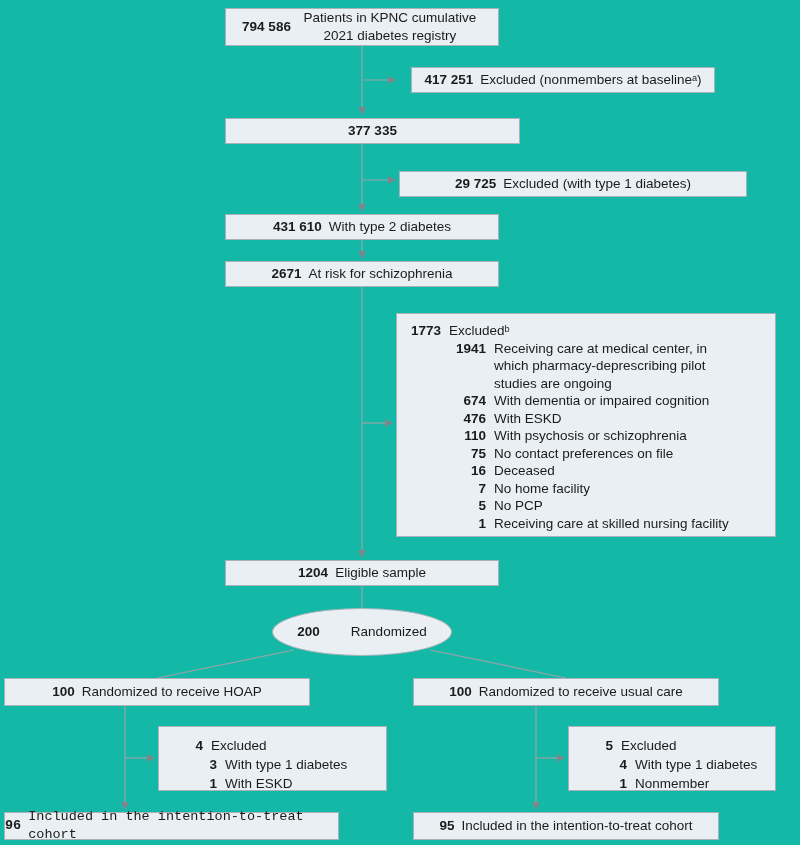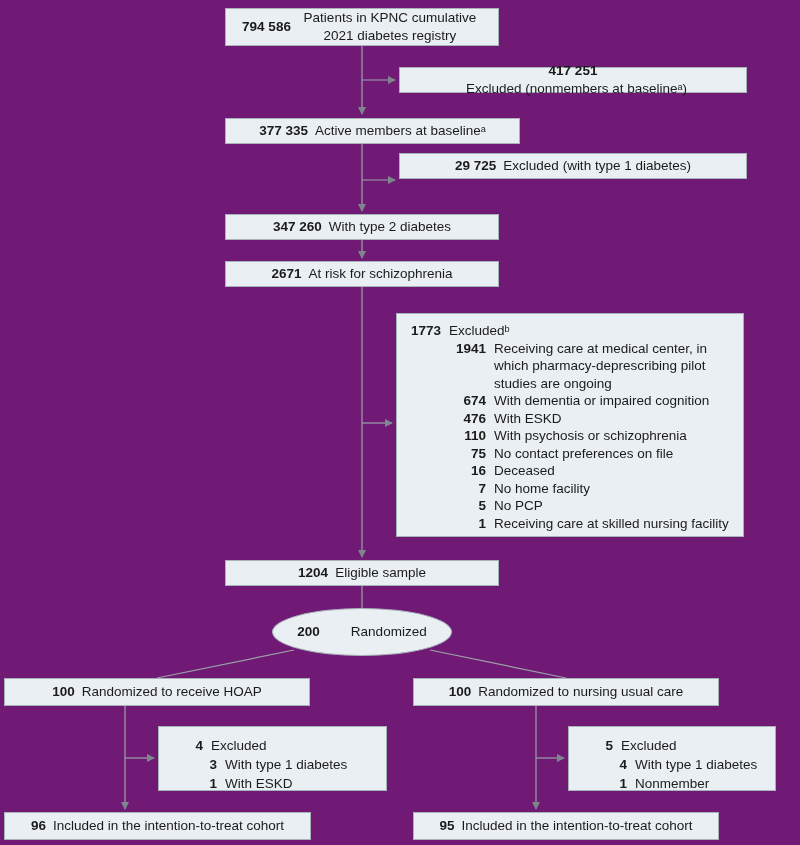--- a/index.html
+++ b/index.html
@@ -1,19 +1,19 @@
 <!DOCTYPE html>
 <html><head>
 <meta charset="utf-8">
 <style>
   html,body{margin:0;padding:0;background:#ffffff;}
   #figure{
     position:relative;
     width:800px;height:845px;
-    background:#701a75;
+    background:#14b8a6;
     font-family:"Liberation Sans","DejaVu Sans",sans-serif;
     font-size:13.5px;
     color:#1b1b1b;
     overflow:hidden;
   }
   #connectors{position:absolute;left:0;top:0;}
   .box{
     position:absolute;
     background:#e9eff2;
     border:1px solid #a7b2b9;
@@ -63,46 +63,45 @@
     <line x1="125" y1="758" x2="154" y2="758" stroke="#9aa3a9" stroke-width="1.2" marker-end="url(#arr)"></line>
     <line x1="536" y1="706" x2="536" y2="809" stroke="#9aa3a9" stroke-width="1.2" marker-end="url(#arr)"></line>
     <line x1="536" y1="758" x2="564" y2="758" stroke="#9aa3a9" stroke-width="1.2" marker-end="url(#arr)"></line>
   </svg>
 
   <div class="box center" style="left:225px;top:8px;width:274px;height:38px;">
     <span class="num">794 586</span>
     <span class="lbl lbl-wrap">Patients in KPNC cumulative 2021 diabetes registry</span>
   </div>
 
-  <div class="box center" style="left:399px;top:67px;width:348px;height:26px;flex-direction:column;">
+  <div class="box center" style="left:411px;top:67px;width:304px;height:26px;">
     <span class="num">417 251</span>
     <span class="lbl">Excluded (nonmembers at baselineᵃ)</span>
   </div>
 
   <div class="box center" style="left:225px;top:118px;width:295px;height:26px;">
     <span class="num">377 335</span>
-    <span class="lbl">Active members at baselineᵃ</span>
-  </div>
-
-  <div class="box center" style="left:399px;top:153px;width:348px;height:26px;">
+  </div>
+
+  <div class="box center" style="left:399px;top:171px;width:348px;height:26px;">
     <span class="num">29 725</span>
     <span class="lbl">Excluded (with type 1 diabetes)</span>
   </div>
 
   <div class="box center" style="left:225px;top:214px;width:274px;height:26px;">
-    <span class="num">347 260</span>
+    <span class="num">431 610</span>
     <span class="lbl">With type 2 diabetes</span>
   </div>
 
   <div class="box center" style="left:225px;top:261px;width:274px;height:26px;">
     <span class="num">2671</span>
     <span class="lbl">At risk for schizophrenia</span>
   </div>
 
-  <div class="box detail" style="left:396px;top:313px;width:348px;height:224px;">
+  <div class="box detail" style="left:396px;top:313px;width:380px;height:224px;">
     <div class="dline">
       <span class="n1">1773</span>
       <span class="t">Excludedᵇ</span>
     </div>
     <div class="dline">
       <span class="n2">1941</span>
       <span class="t" style="max-width:238px;">Receiving care at medical center, in which pharmacy-deprescribing pilot studies are ongoing</span>
     </div>
     <div class="dline">
       <span class="n2">674</span>
@@ -161,28 +160,28 @@
     <div class="dline">
       <span class="n2">3</span>
       <span class="t">With type 1 diabetes</span>
     </div>
     <div class="dline">
       <span class="n2">1</span>
       <span class="t">With ESKD</span>
     </div>
   </div>
 
-  <div class="box center" style="left:4px;top:812px;width:307px;height:28px;">
+  <div class="box center" style="left:4px;top:812px;width:335px;height:28px;font-family:Liberation Mono, monospace;">
     <span class="num">96</span>
     <span class="lbl">Included in the intention-to-treat cohort</span>
   </div>
 
   <div class="box center" style="left:413px;top:678px;width:306px;height:28px;">
     <span class="num">100</span>
-    <span class="lbl">Randomized to nursing usual care</span>
+    <span class="lbl">Randomized to receive usual care</span>
   </div>
 
   <div class="box detail sub" style="left:568px;top:726px;width:208px;height:65px;">
     <div class="dline">
       <span class="n1">5</span>
       <span class="t">Excluded</span>
     </div>
     <div class="dline">
       <span class="n2">4</span>
       <span class="t">With type 1 diabetes</span>

